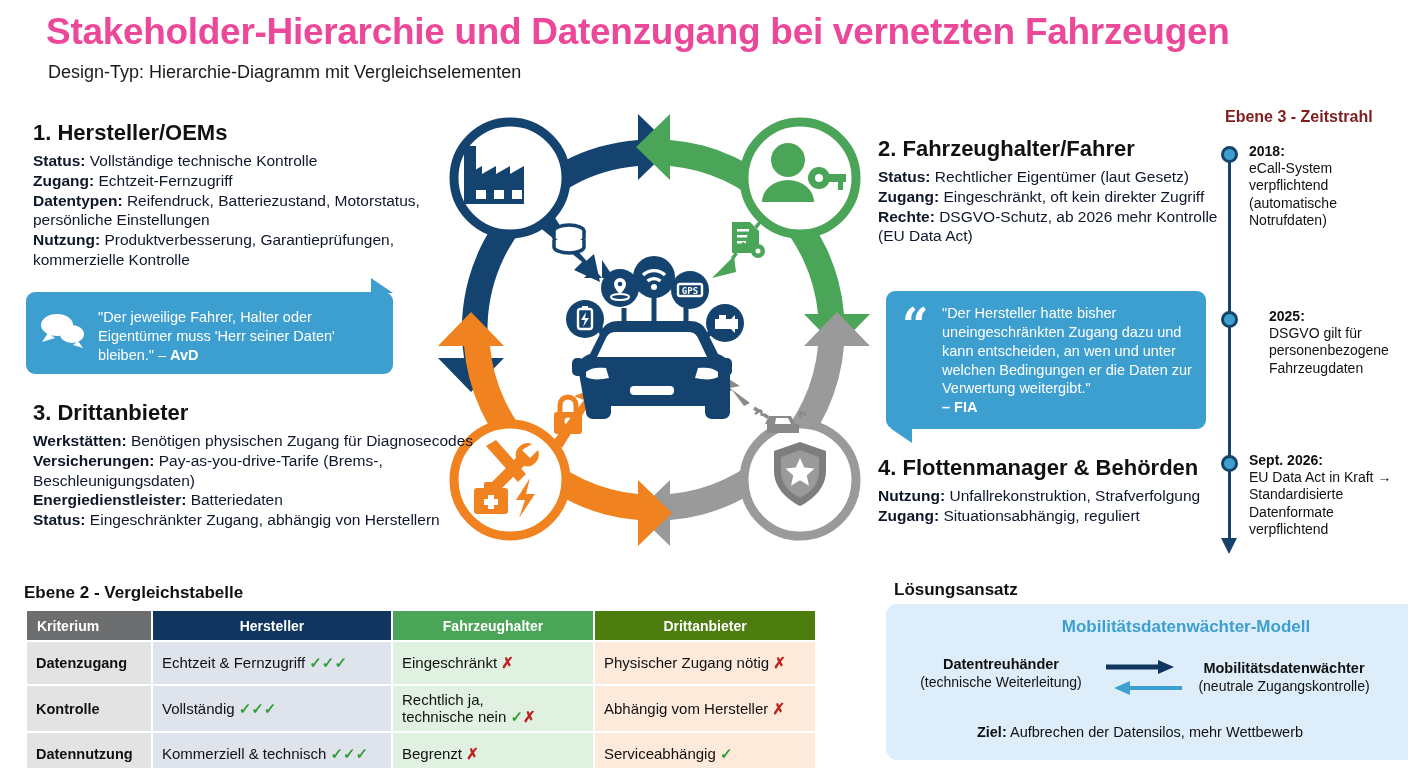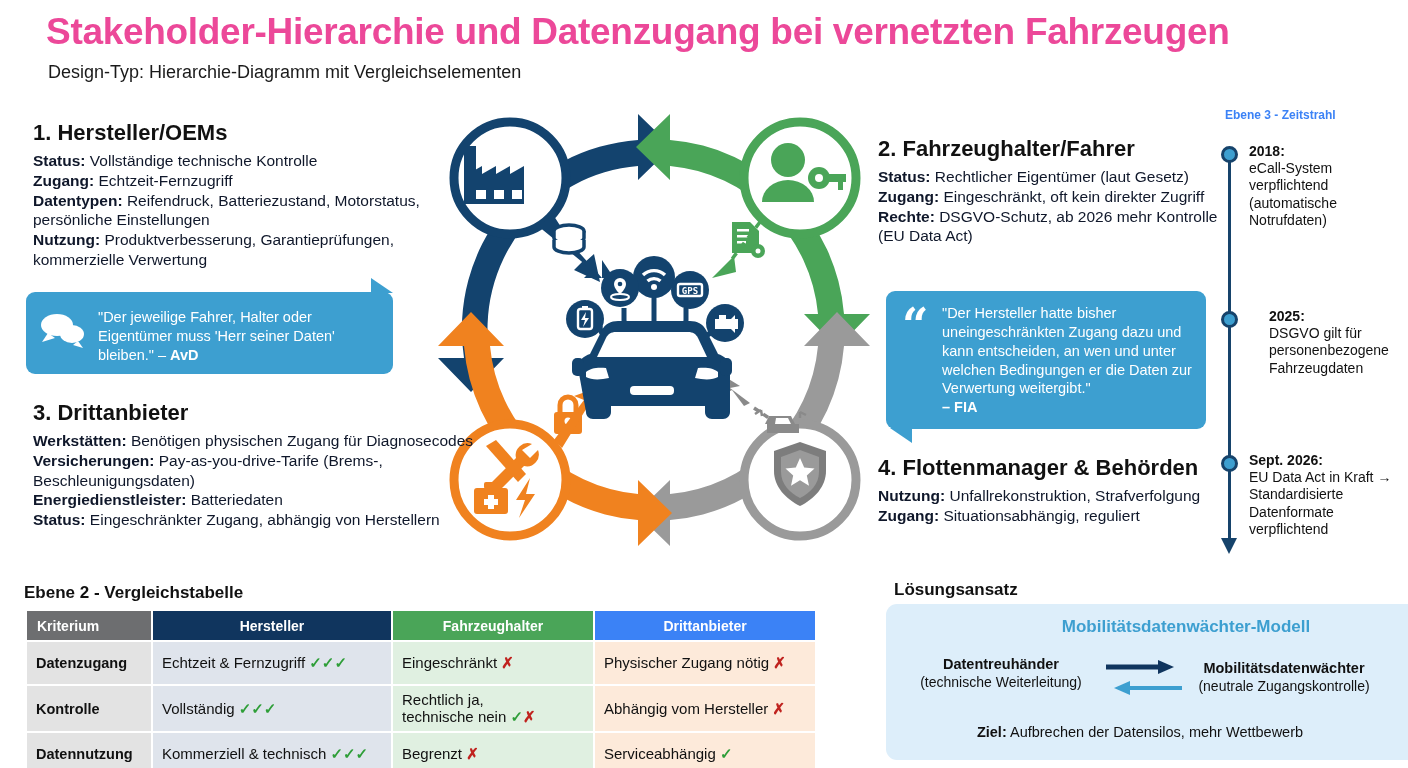--- a/index.html
+++ b/index.html
@@ -47,21 +47,21 @@
     border-right:22px solid #3d9fd0;
     border-bottom:15px solid transparent;
   }
   .bubble-icon { position:absolute; }
   .bigquote {
     font-family:"DejaVu Serif", serif;
     font-size:46px; font-weight:bold; color:#ffffff; line-height:0.8;
   }
 
   
-  #tl-title { left:1225px; top:108px; font-size:12px; font-weight:bold; color:#3b82f6; }
+  #tl-title { left:1225px; top:108px; font-size:16px; font-weight:bold; color:#7f1d1d; }
   .tl-axis { position:absolute; left:1228px; top:150px; width:3px; height:390px; background:#16436b; }
   .tl-arrowhead {
     position:absolute; left:1221px; top:538px; width:0;height:0;
     border-left:8.5px solid transparent; border-right:8.5px solid transparent;
     border-top:16px solid #16436b;
   }
   .tl-dot {
     position:absolute; width:17px; height:17px; border-radius:50%;
     background:#3d9fd0; border:3px solid #16436b; left:1221px;
   }
@@ -71,21 +71,21 @@
   
   #tbl-title { left:24px; top:583px; font-size:17px; font-weight:bold; color:#111; }
   table#cmp { position:absolute; left:25px; top:609px; border-collapse:separate; border-spacing:2px 2px; }
   table#cmp th {
     color:#ffffff; font-size:14px; font-weight:bold; text-align:center;
     padding:6px 6px; height:29px;
   }
   table#cmp th.c0 { background:#6d6e70; text-align:left; padding-left:10px; width:124px; }
   table#cmp th.c1 { background:#10355e; width:238px; }
   table#cmp th.c2 { background:#4aa558; width:200px; }
-  table#cmp th.c3 { background:#3b82f6; width:220px; }
+  table#cmp th.c3 { background:#4d7c0f; width:220px; }
   table#cmp td { font-size:15px; padding:5px 9px; height:42px; vertical-align:middle; color:#111; }
   table#cmp td.k { background:#e3e3e3; font-weight:bold; font-size:14.5px; }
   table#cmp td.v1 { background:#dfe4ec; }
   table#cmp td.v2 { background:#e0f0e1; }
   table#cmp td.v3 { background:#fdeada; }
   .ok { color:#2e9e38; font-weight:bold; }
   .no { color:#c0231f; font-weight:bold; }
 
   
   #sol-title { left:886px; top:580px; font-size:17px; font-weight:bold; color:#111;margin-left:8px; }
@@ -296,21 +296,21 @@
     </g>
   </svg>
 </div>
 
 <div class="abs" style="left:33px; top:120px; width:400px;">
   <div class="sh-head">1. Hersteller/OEMs</div>
   <div class="sh-body">
     <span class="sh-line"><b>Status:</b><span> Vollständige technische Kontrolle</span></span>
     <span class="sh-line"><b>Zugang:</b><span> Echtzeit-Fernzugriff</span></span>
     <span class="sh-line"><b>Datentypen:</b><span> Reifendruck, Batteriezustand, Motorstatus, persönliche Einstellungen</span></span>
-    <span class="sh-line"><b>Nutzung:</b><span> Produktverbesserung, Garantieprüfungen, kommerzielle Verwertung</span></span>
+    <span class="sh-line"><b>Nutzung:</b><span> Produktverbesserung, Garantieprüfungen, kommerzielle Kontrolle</span></span>
   </div>
 </div>
 
 <div class="bubble" style="left:26px; top:292px; width:367px; height:82px;">
   <div class="tail-tr"></div>
   <div class="bubble-icon" style="left:14px; top:20px;">
     <svg width="46" height="36" viewBox="0 0 46 36" xmlns="http://www.w3.org/2000/svg">
       <ellipse cx="17" cy="13" rx="16" ry="11" fill="#ffffff"></ellipse>
       <path d="M8 21 l-6 9 l13 -4 z" fill="#ffffff"></path>
       <ellipse cx="32" cy="22" rx="12" ry="9" fill="#ffffff"></ellipse>

